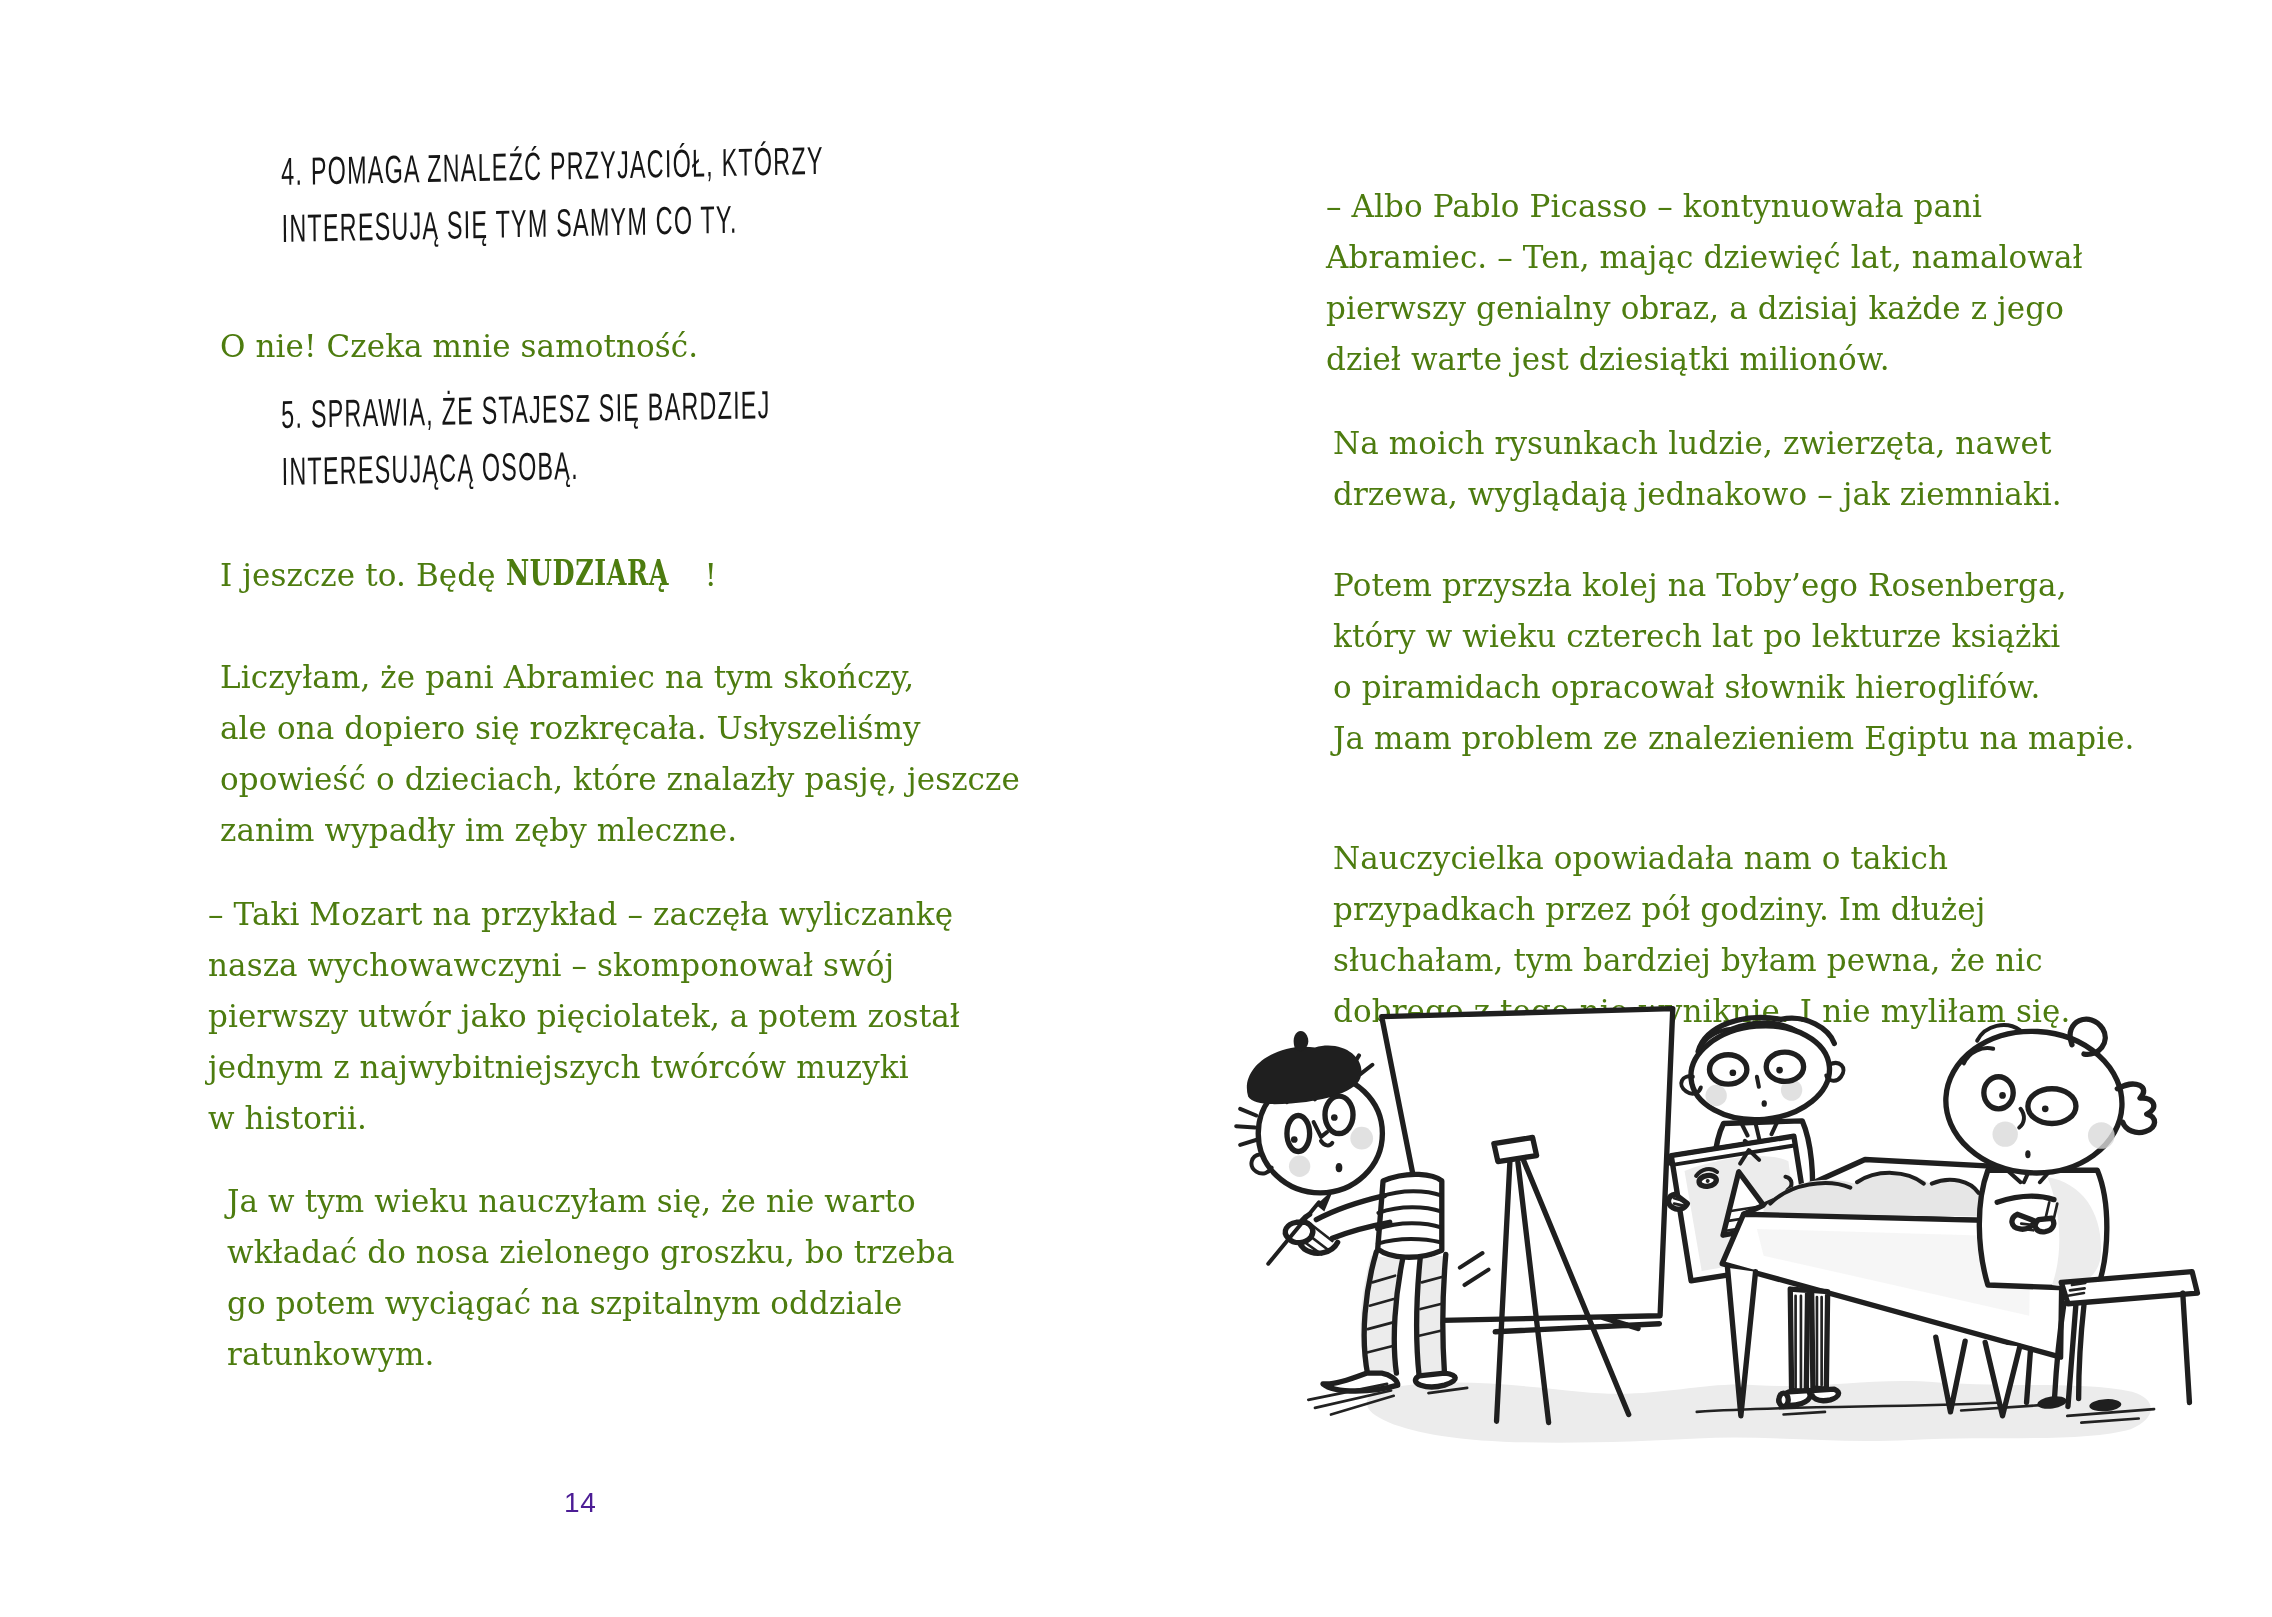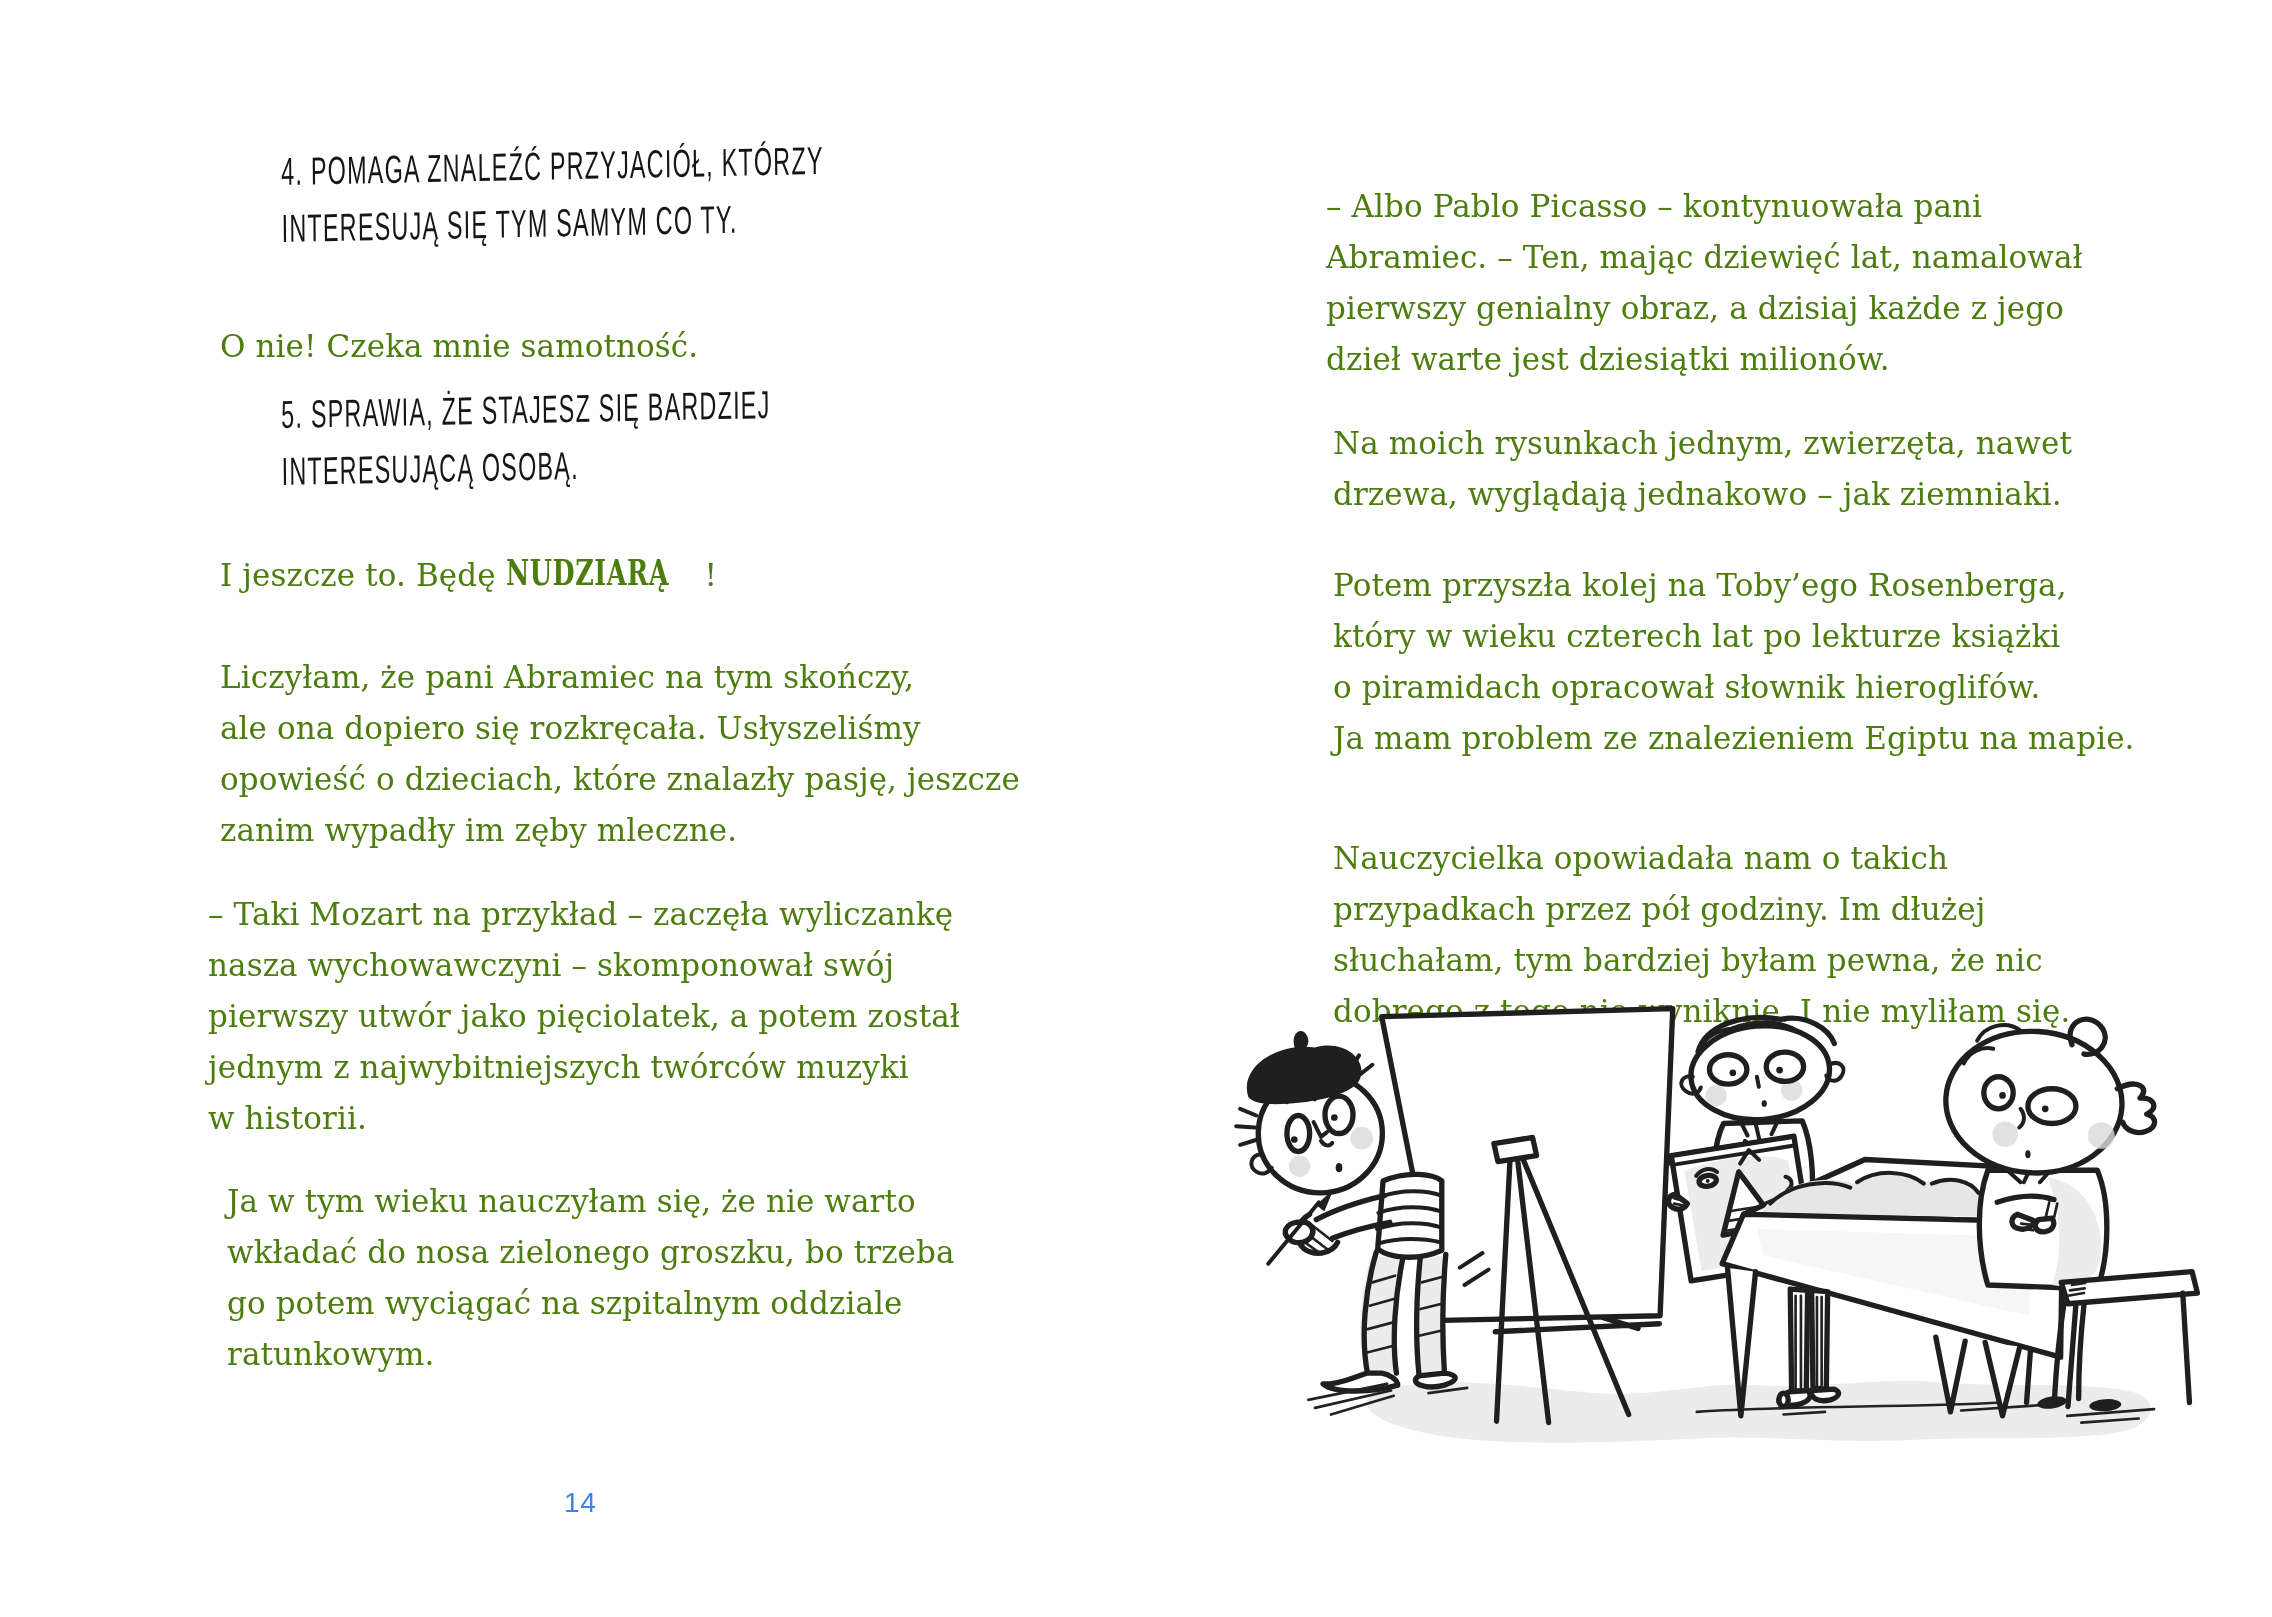--- a/index.html
+++ b/index.html
@@ -35,21 +35,21 @@
     display:inline-block;
     font-weight:700;
     letter-spacing:0.7px;
     transform:scaleX(0.82) scaleY(1.14);
     transform-origin:0 78%;
   }
   .page-num{
     position:absolute;
     font-family:"Liberation Sans", sans-serif;
     font-size:28px;
-    color:#3b82f6;
+    color:#4c1d95;
     letter-spacing:0.7px;
   }
   .illo{position:absolute;left:1229px;top:1002px;}
   .ink{fill:none;stroke:#1f1f1f;stroke-width:8;stroke-linecap:round;stroke-linejoin:round;}
   .ink6{fill:none;stroke:#1f1f1f;stroke-width:6;stroke-linecap:round;stroke-linejoin:round;}
   .ink4{fill:none;stroke:#222222;stroke-width:4;stroke-linecap:round;stroke-linejoin:round;}
   .fillink{fill:#1f1f1f;stroke:none;}
   .paper{fill:#ffffff;stroke:#1f1f1f;stroke-width:8;stroke-linecap:round;stroke-linejoin:round;}
   .wash{fill:#ececec;stroke:none;}
   .wash2{fill:#e6e6e6;stroke:none;}
@@ -89,21 +89,21 @@
 
     <div class="page-num" style="left:564px;top:1487px;">14</div>
   </section>
 
   <section>
     <p class="par" style="left:1326px;top:150px;">– Albo Pablo Picasso – kontynuowała pani
 Abramiec. – Ten, mając dziewięć lat, namalował
 pierwszy genialny obraz, a dzisiaj każde z jego
 dzieł warte jest dziesiątki milionów.</p>
 
-    <p class="par" style="left:1333px;top:387px;">Na moich rysunkach jednym, zwierzęta, nawet
+    <p class="par" style="left:1333px;top:387px;">Na moich rysunkach ludzie, zwierzęta, nawet
 drzewa, wyglądają jednakowo – jak ziemniaki.</p>
 
     <p class="par" style="left:1333px;top:529px;">Potem przyszła kolej na Toby’ego Rosenberga,
 który w wieku czterech lat po lekturze książki
 o piramidach opracował słownik hieroglifów.
 Ja mam problem ze znalezieniem Egiptu na mapie.</p>
 
     <p class="par" style="left:1333px;top:802px;">Nauczycielka opowiadała nam o takich
 przypadkach przez pół godziny. Im dłużej
 słuchałam, tym bardziej byłam pewna, że nic

